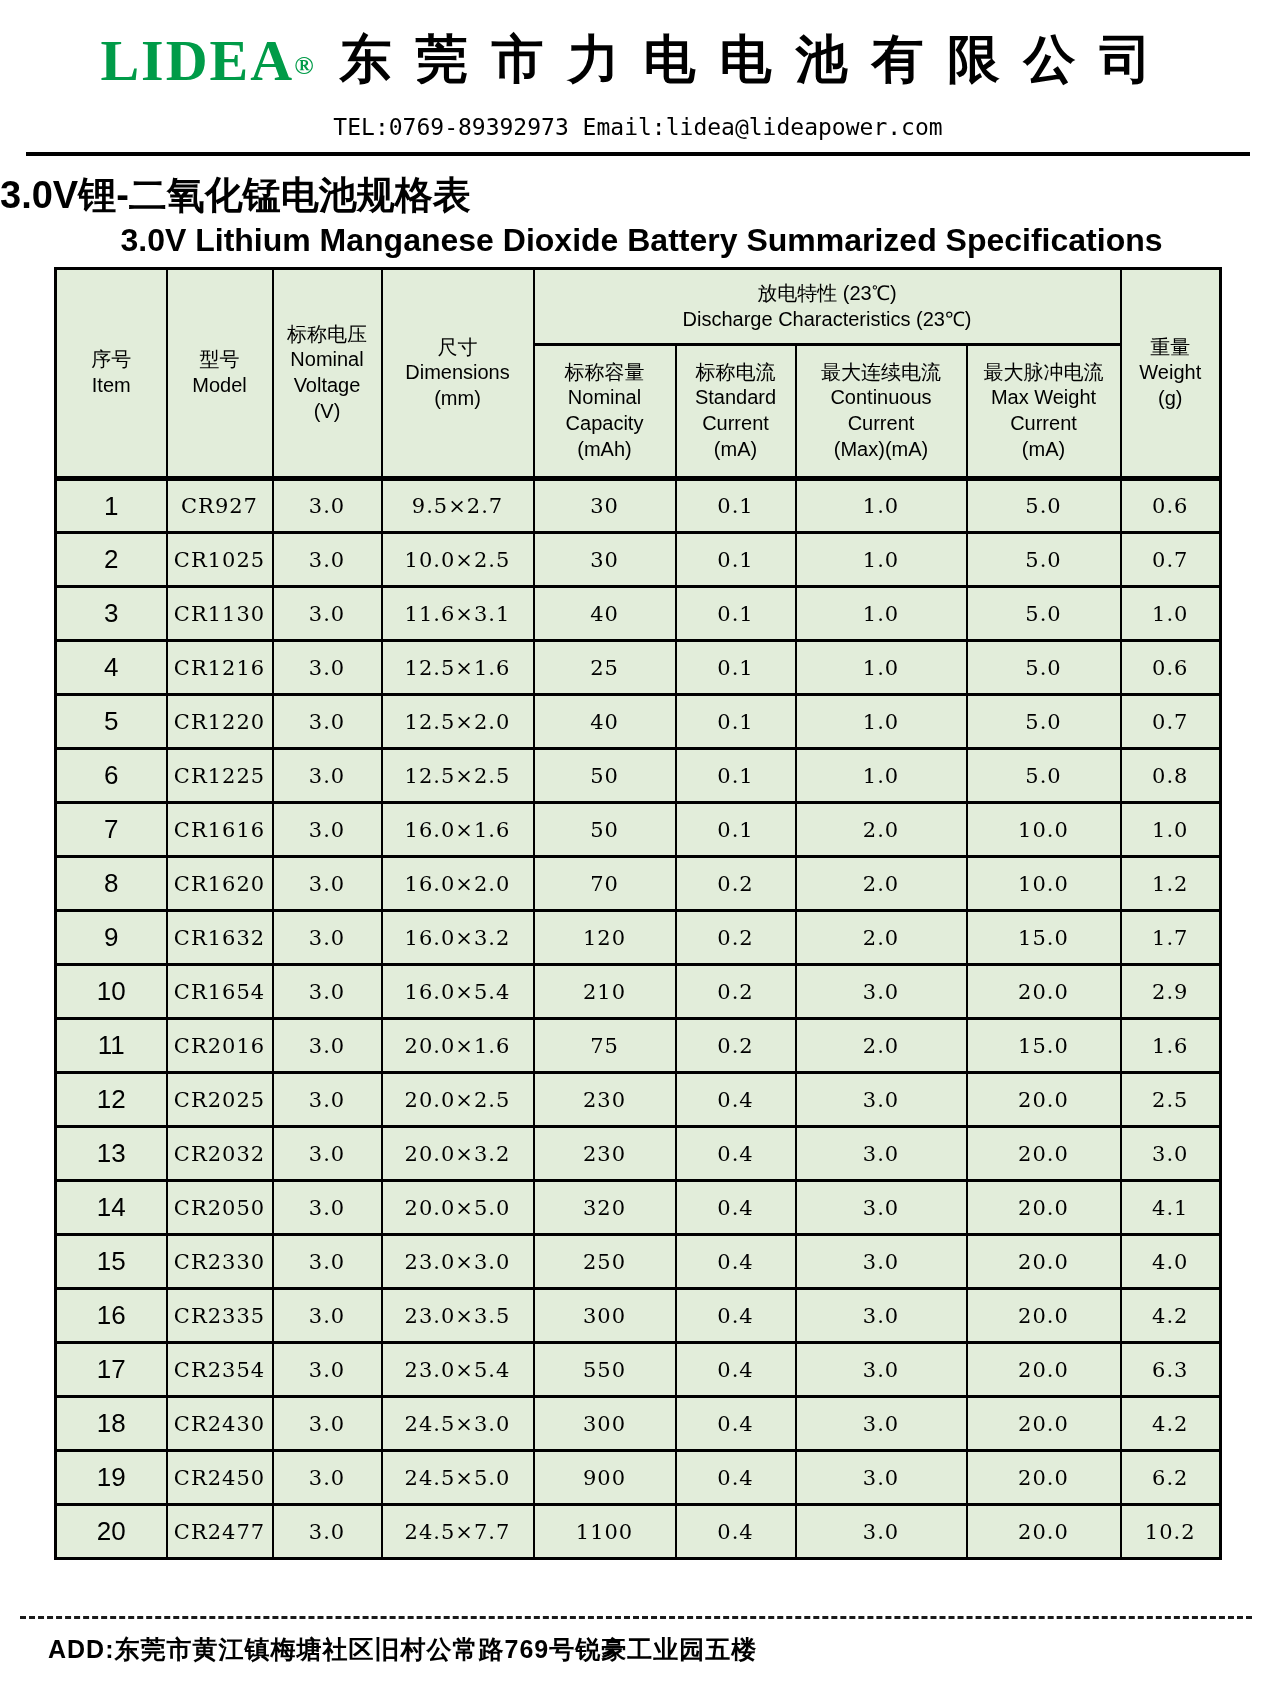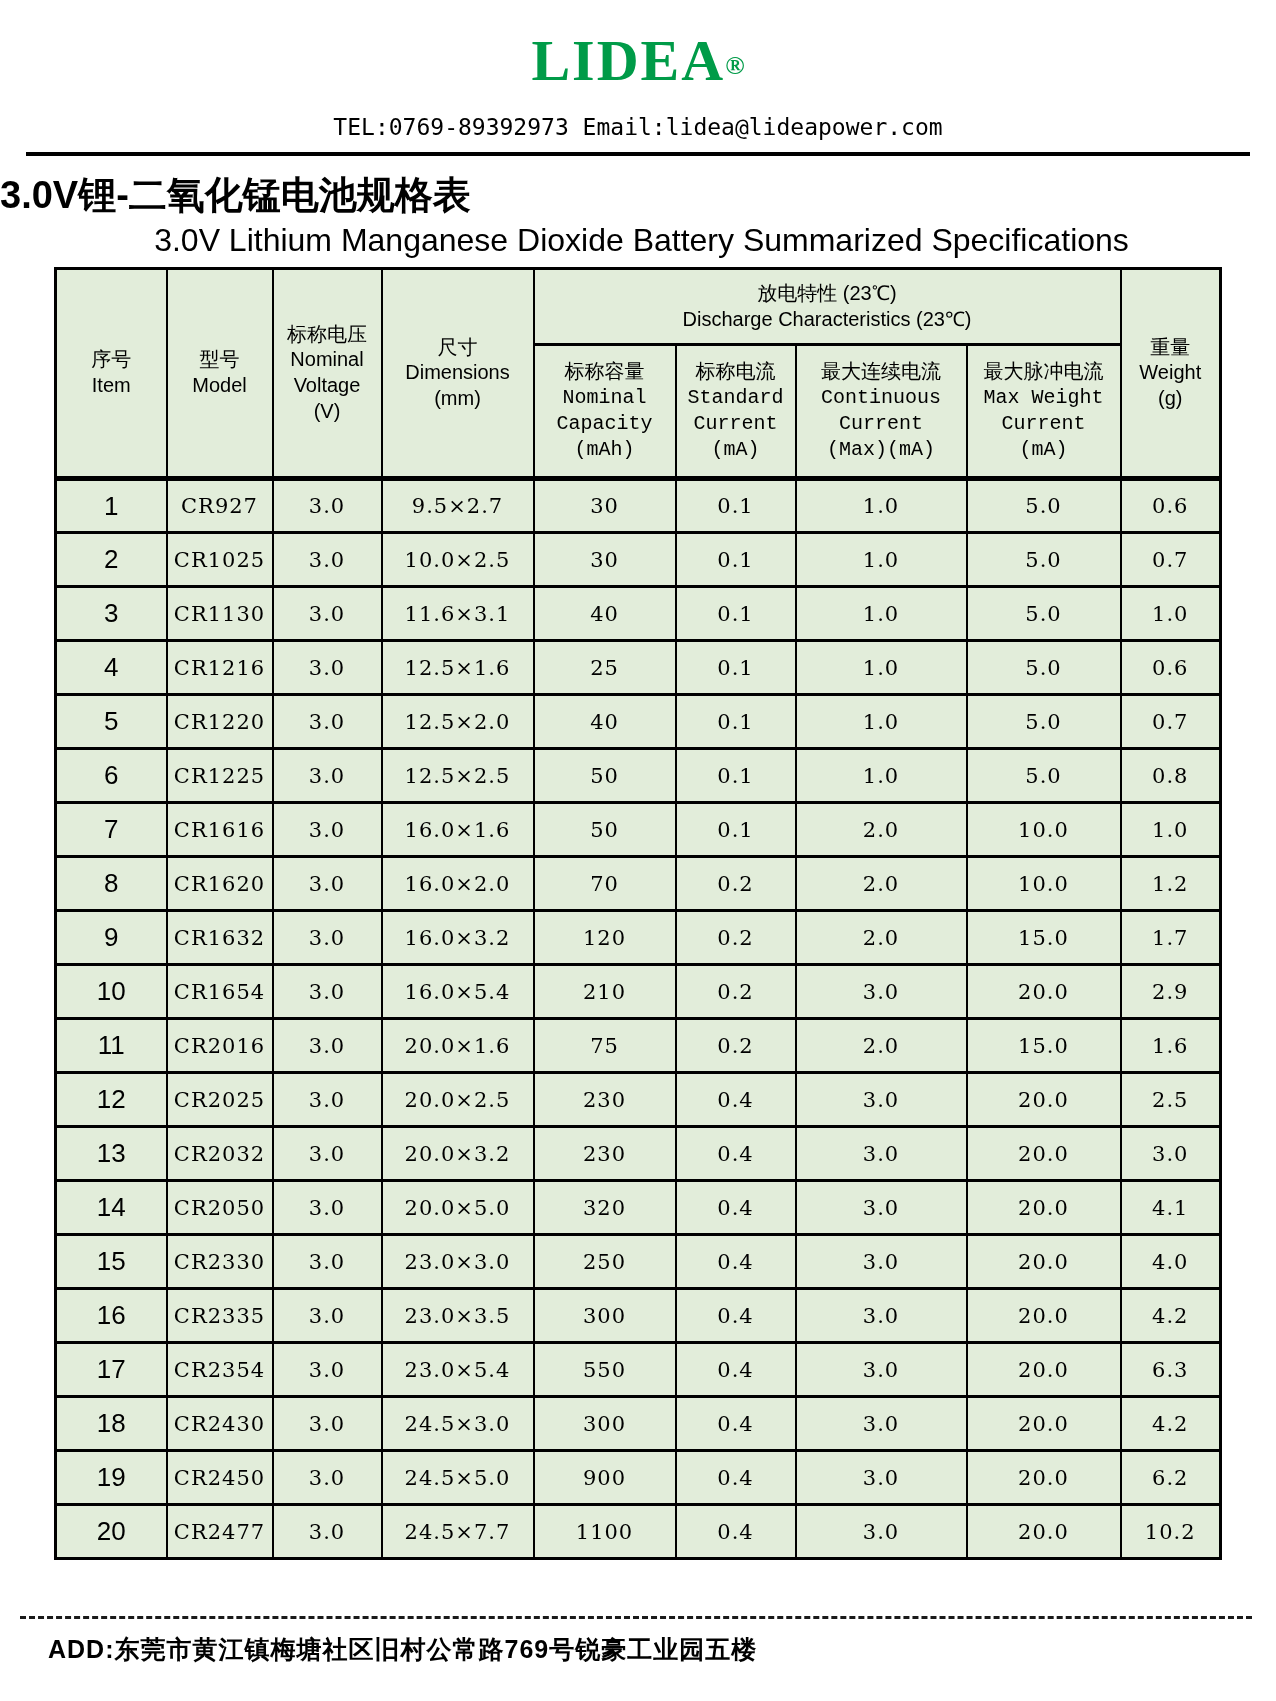--- a/index.html
+++ b/index.html
@@ -58,21 +58,21 @@
   
   .title-zh {
     margin-top: 14px;
     text-align: left;
     font-size: 38px;
     font-weight: bold;
   }
   .title-en {
     text-align: center;
     font-size: 32px;
-    font-weight: normal;
+    font-weight: bold;
     margin-top: 1px;
     padding-left: 7px;
   }
 
   
   table.spec {
     border-collapse: collapse;
     table-layout: fixed;
     width: 1165px;
     margin: 8px auto 0 auto;
@@ -88,21 +88,21 @@
     vertical-align: middle;
     padding: 0;
     overflow: hidden;
   }
   table.spec thead th {
     font-weight: normal;
     font-size: 20px;
     line-height: 1.28;
   }
   tr.group-row { height: 76px; }
-  tr.sub-row { height: 134px; font-family: Liberation Mono, monospace; }
+  tr.sub-row { height: 134px; }
   thead tr.sub-row th, thead th[rowspan] { border-bottom-width: 5px; }
   tbody tr { height: 54px; }
   td.item-cell {
     font-family: "Liberation Sans", sans-serif;
     font-size: 26px;
   }
   td.data-cell {
     font-family: "DejaVu Serif", "Liberation Serif", serif;
     font-size: 21px;
     letter-spacing: 1px;
@@ -121,20 +121,21 @@
     letter-spacing: 1px;
   }
 </style>
 </head>
 <body>
 
 <div class="page">
 
   <div class="brand-row">
     <div class="logo"><span class="logo-text">LIDEA</span><span class="logo-reg">®</span></div>
+    <div class="company-name">东莞市力电电池有限公司</div>
   </div>
 
   <div class="contact">TEL:0769-89392973 Email:lidea@lideapower.com</div>
 
   <div class="rule"></div>
 
   <div class="title-zh">3.0V锂-二氧化锰电池规格表</div>
   <div class="title-en">3.0V Lithium Manganese Dioxide Battery Summarized Specifications</div>
 
   <table class="spec">

